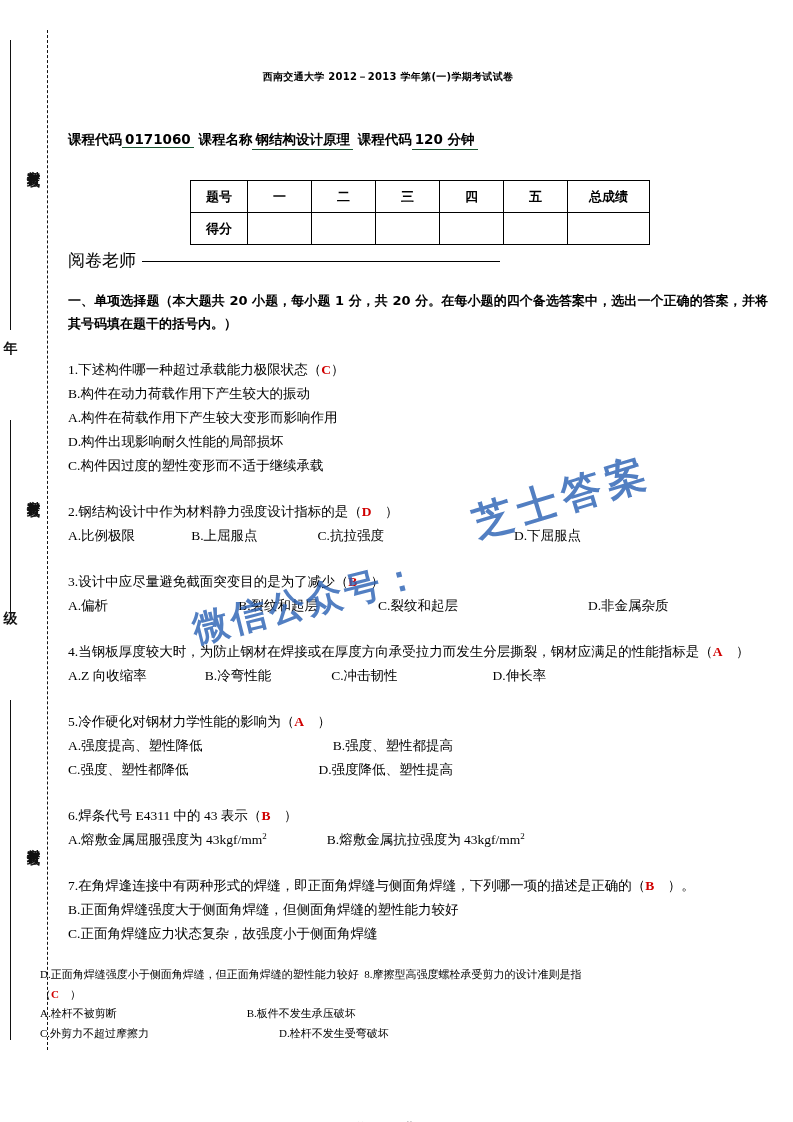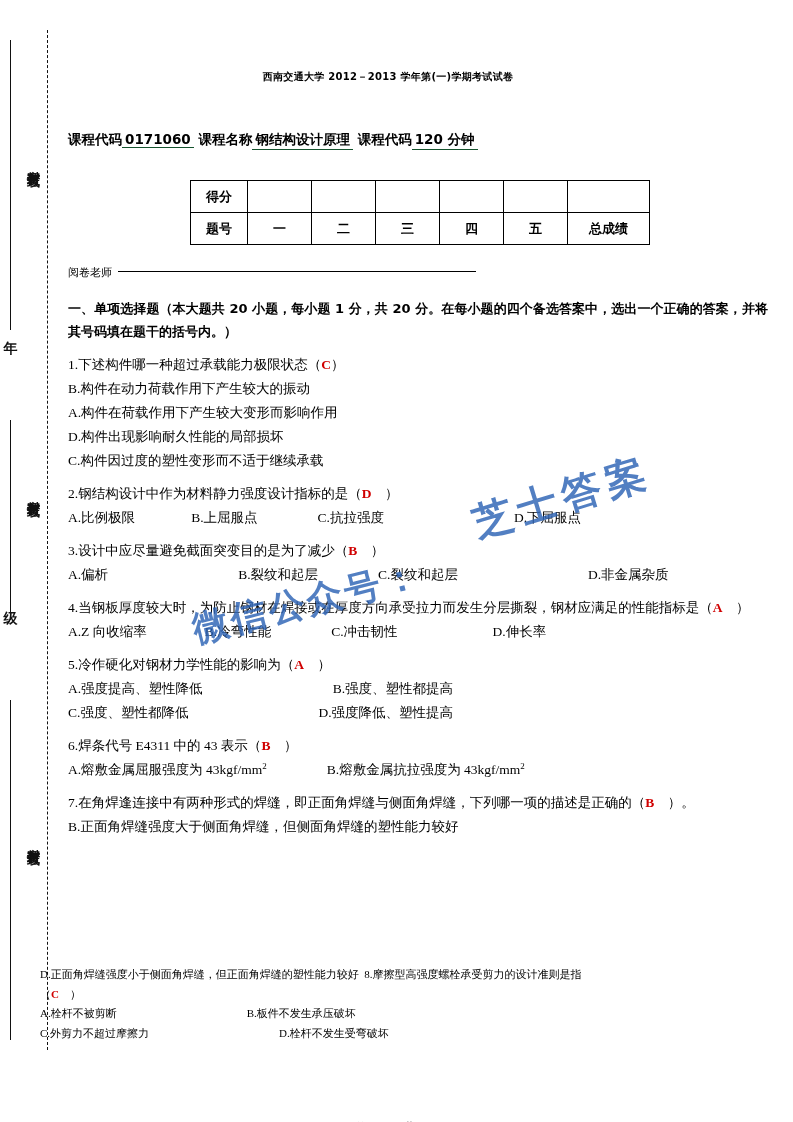--- a/index.html
+++ b/index.html
@@ -101,22 +101,22 @@
     text-align: center;
     font-family: "DejaVu Sans", sans-serif;
     font-weight: bold;
     font-size: 13px;
   }
   .score-table td.lbl { width: 54px; }
   .score-table td.num { width: 61px; }
   .score-table td.tot { width: 79px; }
 
   .teacher-line {
-    margin-top: 20px;
-    font-size: 11px;
+    margin-top: 4px;
+    font-size: 17px;
     font-family: "DejaVu Sans", sans-serif;
     white-space: nowrap;
   }
   .teacher-rule {
     display: inline-block;
     width: 358px;
     border-bottom: 1.6px solid #000;
     vertical-align: 4px;
     margin-left: 6px;
   }
@@ -124,21 +124,21 @@
   
   .section-head {
     margin-top: 18px;
     font-family: "DejaVu Sans", sans-serif;
     font-weight: bold;
     font-size: 13px;
     line-height: 1.75;
     text-align: justify;
   }
   .q {
-    margin-top: 9px;
+    margin-top: 22px;
     font-size: 13.5px;
     line-height: 1.78;
   }
   .q-text { display: block; }
   .opts-inline { display: block; white-space: nowrap; }
   .opt-blk { display: block; }
   .ans { color: #d00000; font-weight: bold; }
   .sp-a { display: inline-block; width: 56px; }
   .sp-b { display: inline-block; width: 60px; }
   .sp-c { display: inline-block; width: 58px; }
@@ -219,37 +219,37 @@
 
     <div class="course-line">
       <span>课程代码</span><span class="ul">0171060</span>
       <span>课程名称</span><span class="ul">钢结构设计原理</span>
       <span>课程代码</span><span class="ul">120 分钟</span>
     </div>
 
     <table class="score-table">
       <tbody>
           <tr>
-        <td class="lbl">得分</td>
-        <td class="num"></td>
-        <td class="num"></td>
-        <td class="num"></td>
-        <td class="num"></td>
-        <td class="num"></td>
-        <td class="tot"></td>
-      </tr>
-      <tr>
         <td class="lbl">题号</td>
         <td class="num">一</td>
         <td class="num">二</td>
         <td class="num">三</td>
         <td class="num">四</td>
         <td class="num">五</td>
         <td class="tot">总成绩</td>
       </tr>
+      <tr>
+        <td class="lbl">得分</td>
+        <td class="num"></td>
+        <td class="num"></td>
+        <td class="num"></td>
+        <td class="num"></td>
+        <td class="num"></td>
+        <td class="tot"></td>
+      </tr>
     </tbody>
       </table>
 
     <div class="teacher-line">
       <span>阅卷老师</span><span class="teacher-rule"></span>
     </div>
 
     <div class="section-head">一、单项选择题（本大题共 20 小题，每小题 1 分，共 20 分。在每小题的四个备选答案中，选出一个正确的答案，并将其号码填在题干的括号内。）</div>
 
     <div class="q">
@@ -294,20 +294,21 @@
     <div class="q">
       <span class="q-text"><span>6.</span><span>焊条代号 E4311 中的 43 表示（</span><span class="ans">B</span><span>　）</span></span>
       <span class="opts-inline">
         <span><span>A.熔敷金属屈服强度为 43kgf/mm</span><sup>2</sup></span><span class="sp-b"></span><span><span>B.熔敷金属抗拉强度为 43kgf/mm</span><sup>2</sup></span>
       </span>
     </div>
 
     <div class="q">
       <span class="q-text"><span>7.</span><span>在角焊逢连接中有两种形式的焊缝，即正面角焊缝与侧面角焊缝，下列哪一项的描述是正确的（</span><span class="ans">B</span><span>　）。</span></span>
       <span class="opt-blk">B.正面角焊缝强度大于侧面角焊缝，但侧面角焊缝的塑性能力较好</span>
+      <span class="opt-blk">C.正面角焊缝应力状态复杂，故强度小于侧面角焊缝</span>
     </div>
 
   </div>
 
   <div class="q8wrap">
     <span class="q-text"><span>D.正面角焊缝强度小于侧面角焊缝，但正面角焊缝的塑性能力较好</span>&nbsp;&nbsp;<span>8.</span><span>摩擦型高强度螺栓承受剪力的设计准则是指</span></span>
     <span class="q-text"><span>（</span><span class="ans">C</span><span>　）</span></span>
     <span class="opts-inline">
       <span>A.栓杆不被剪断</span><span class="sp-wide"></span><span>B.板件不发生承压破坏</span>
     </span>

